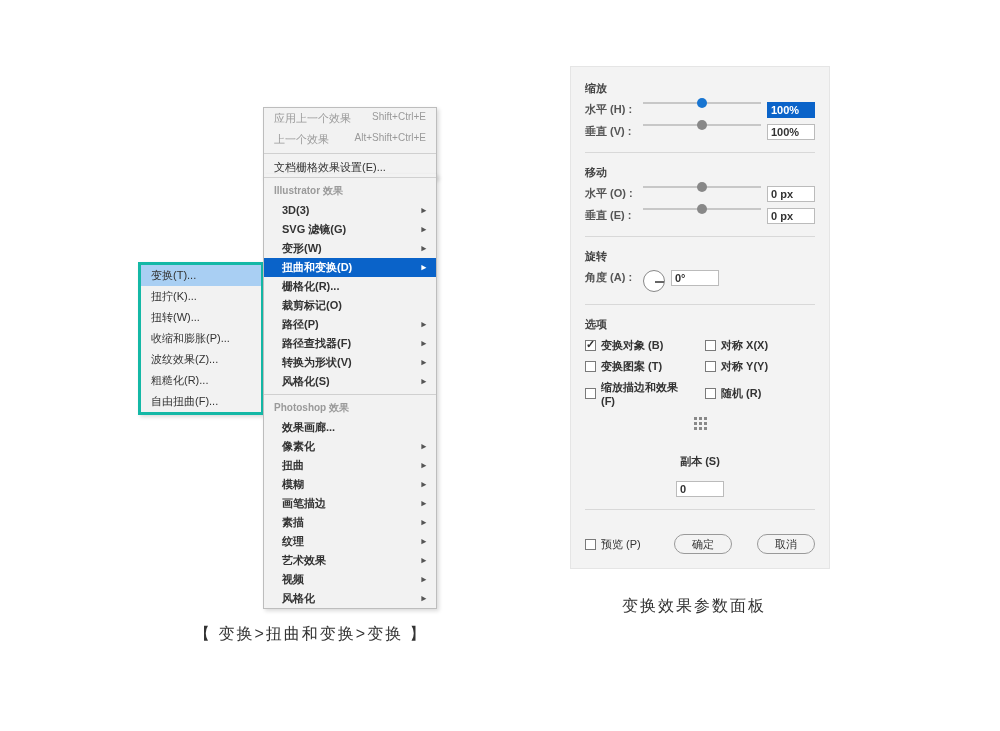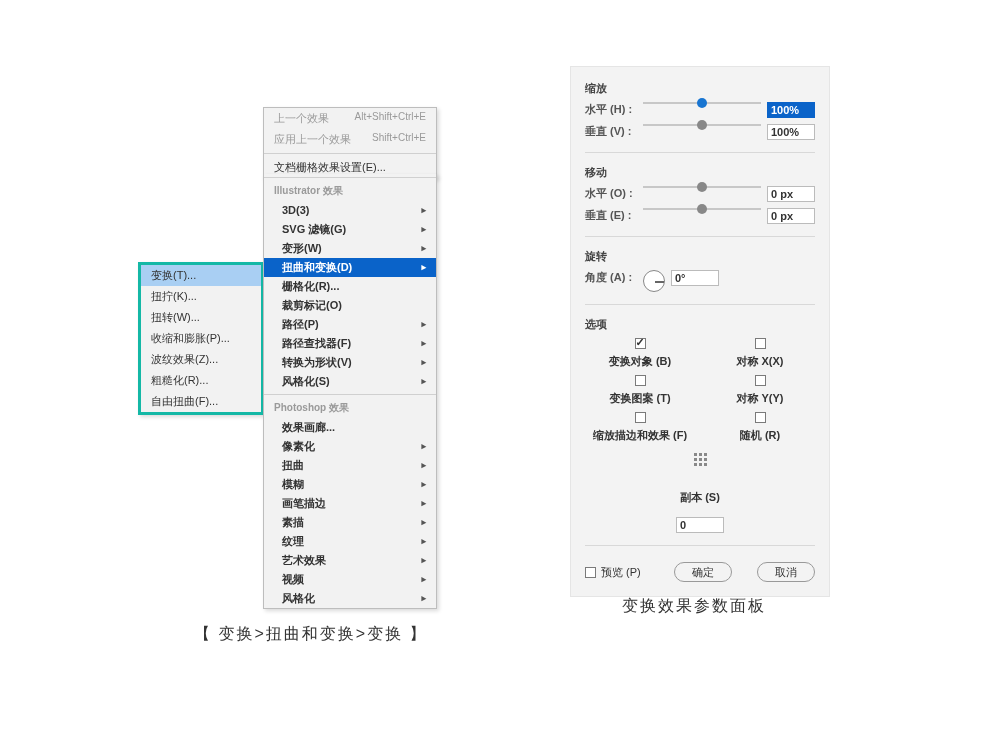--- a/index.html
+++ b/index.html
@@ -158,21 +158,21 @@
     background: #666;
     top: 10px;
     left: 11px;
   }
 
   .options-grid {
     display: grid;
     grid-template-columns: 1fr 1fr;
     gap: 6px 10px;
   }
-  .chk-row { display: flex; align-items: center; gap: 5px; flex-direction: column; }
+  .chk-row { display: flex; align-items: center; gap: 5px; }
   .chk {
     width: 11px; height: 11px;
     border: 1px solid #7a7a7a;
     background: #fff;
     display: inline-block;
     position: relative;
     cursor: pointer;
   }
   .chk.on::after {
     content: "✓";
@@ -194,21 +194,21 @@
     grid-template-columns: repeat(3, 3px);
     grid-auto-rows: 3px;
     gap: 2px;
   }
   .grid-icon span { background: #888; }
 
   .panel-footer {
     display: flex;
     align-items: center;
     justify-content: space-between;
-    margin-top: 16px;
+    margin-top: 24px;
   }
   .footer-left { display: flex; align-items: center; gap: 5px; }
   .btn {
     width: 58px;
     height: 20px;
     border: 1px solid #999;
     border-radius: 10px;
     background: #f3f3f3;
     font-size: 11px;
     text-align: center;
@@ -235,26 +235,26 @@
   <div class="item">扭拧(K)...</div>
   <div class="item">扭转(W)...</div>
   <div class="item">收缩和膨胀(P)...</div>
   <div class="item">波纹效果(Z)...</div>
   <div class="item">粗糙化(R)...</div>
   <div class="item">自由扭曲(F)...</div>
 </div>
 
 <div class="menu-top">
   <div class="row disabled">
+    <span>应用上一个效果</span>
+    <span class="shortcut">Shift+Ctrl+E</span>
+  </div>
+  <div class="row disabled">
     <span>上一个效果</span>
     <span class="shortcut">Alt+Shift+Ctrl+E</span>
-  </div>
-  <div class="row disabled">
-    <span>应用上一个效果</span>
-    <span class="shortcut">Shift+Ctrl+E</span>
   </div>
   <div class="sep"></div>
   <div class="row">
     <span>文档栅格效果设置(E)...</span>
   </div>
 </div>
 
 <div class="menu-sub">
   <div class="sep"></div>
   <div class="grp-hdr">Illustrator 效果</div>

